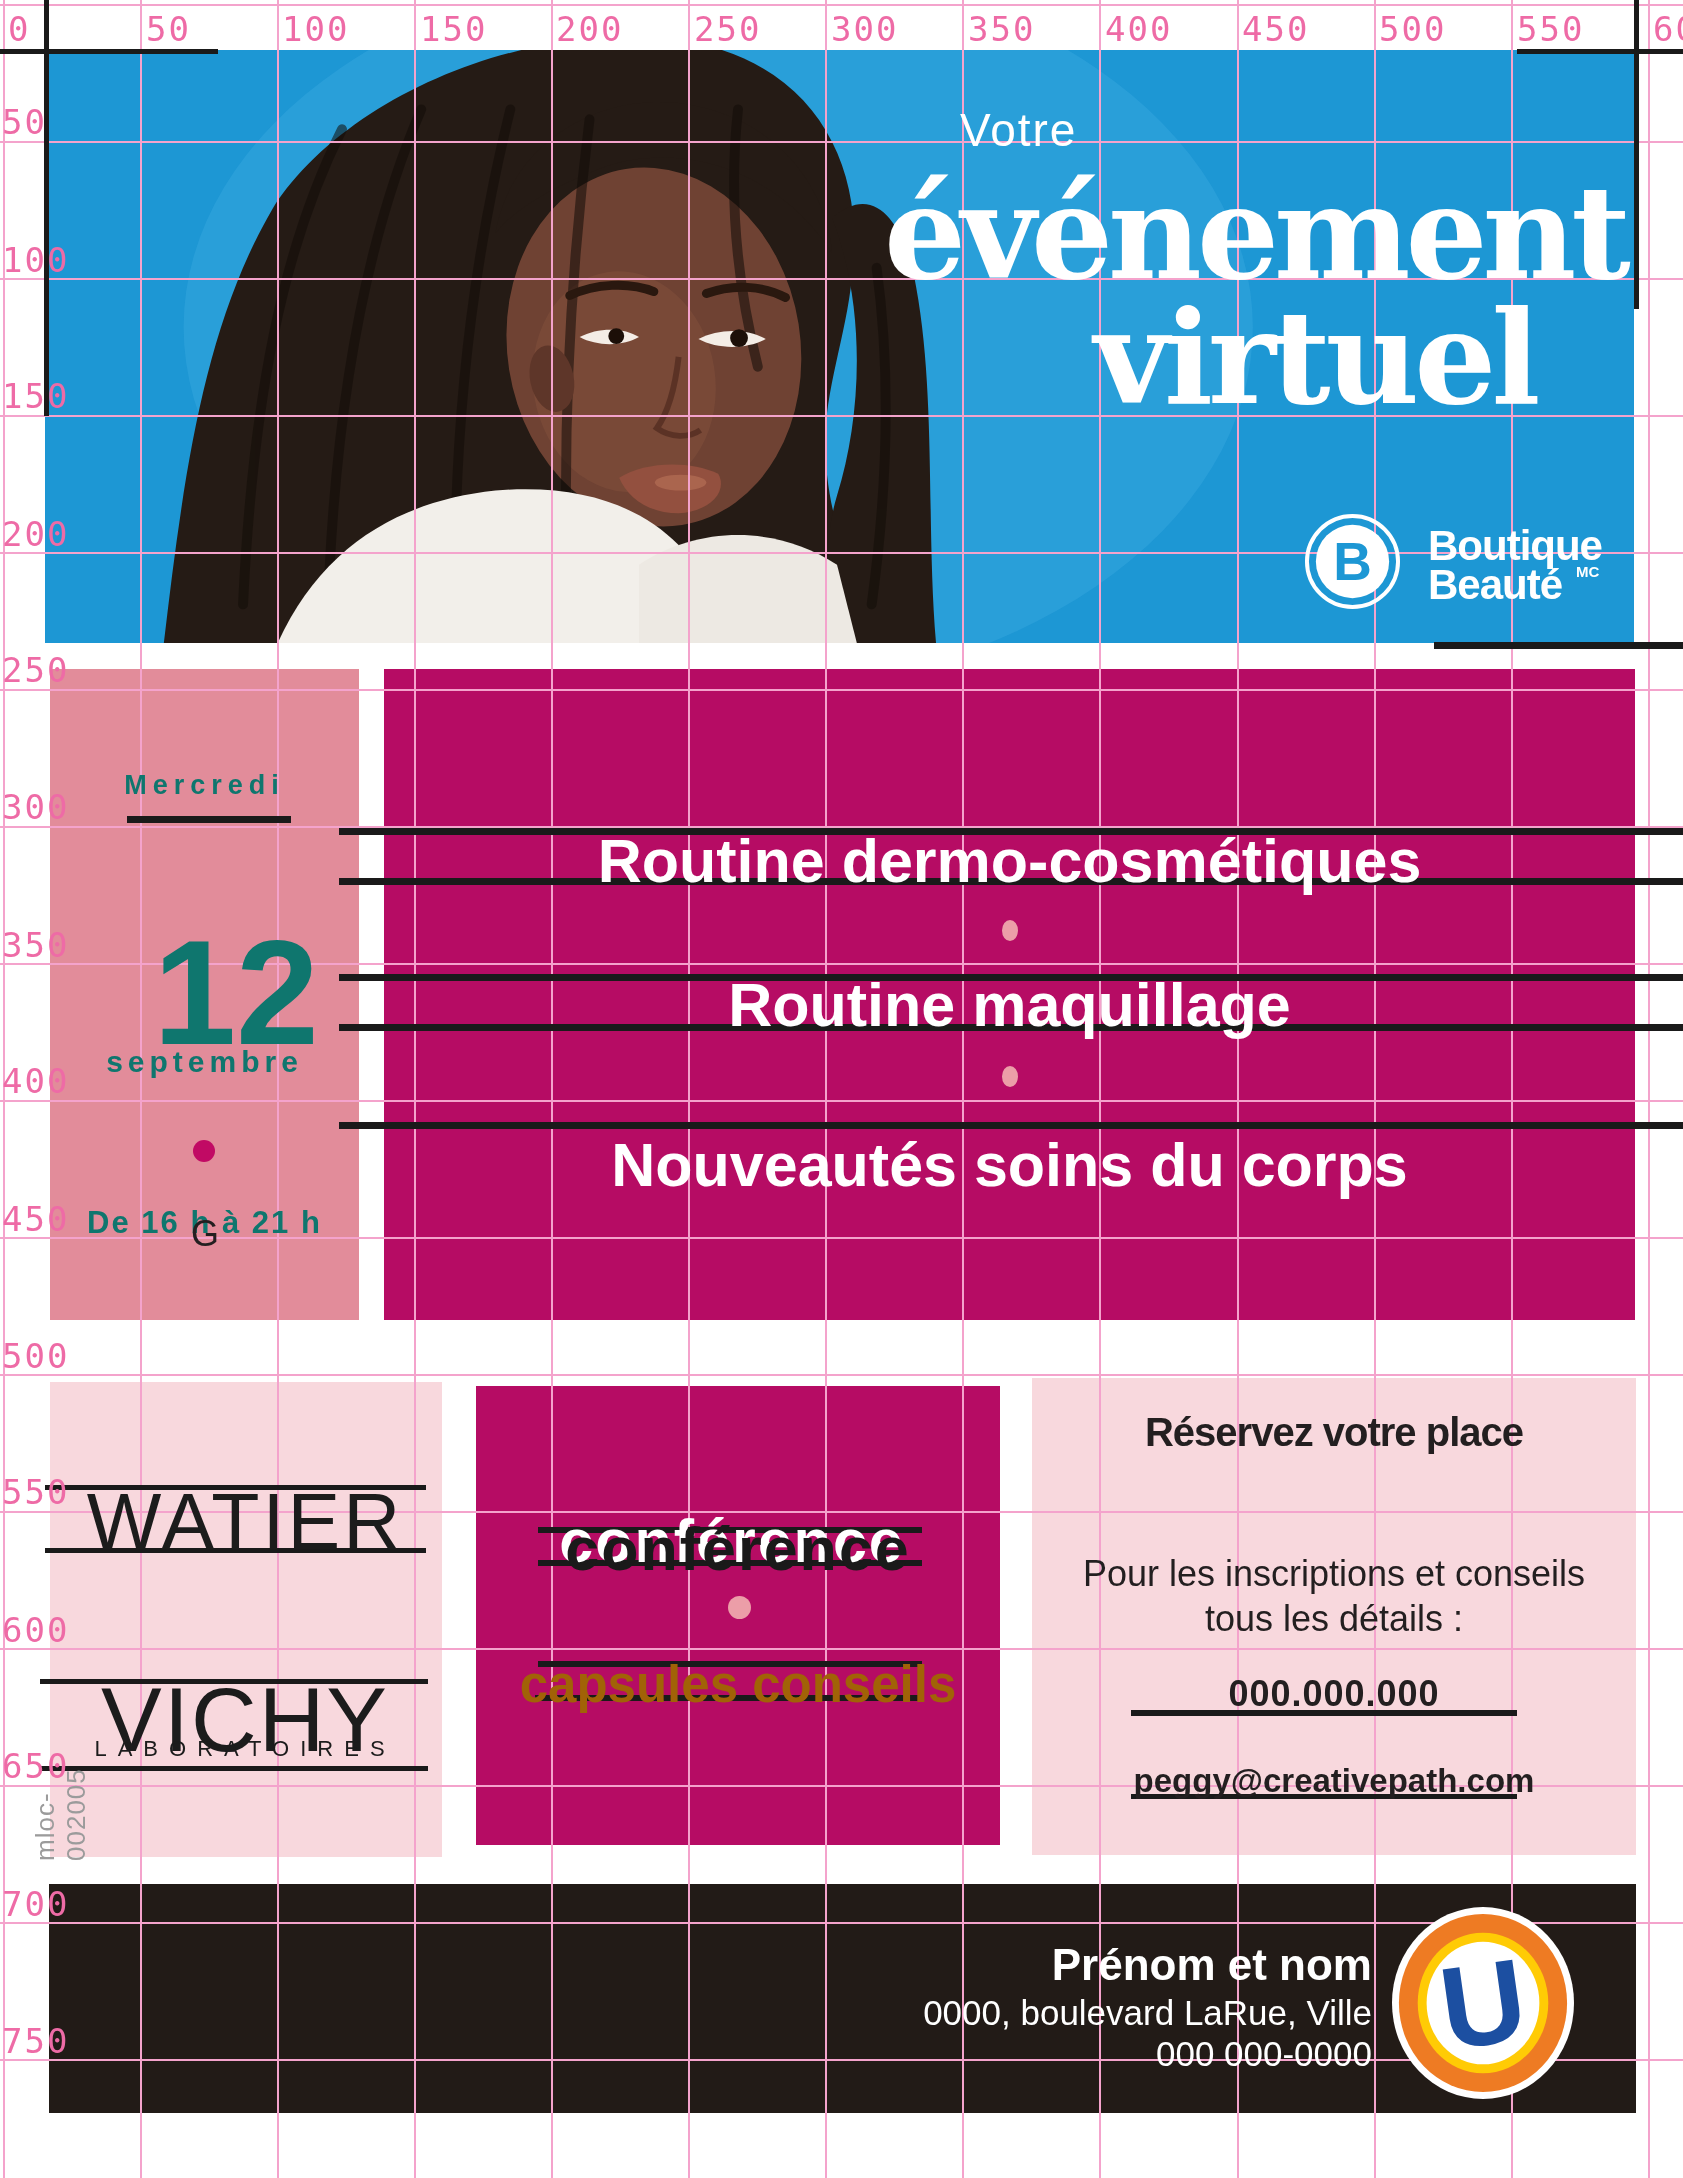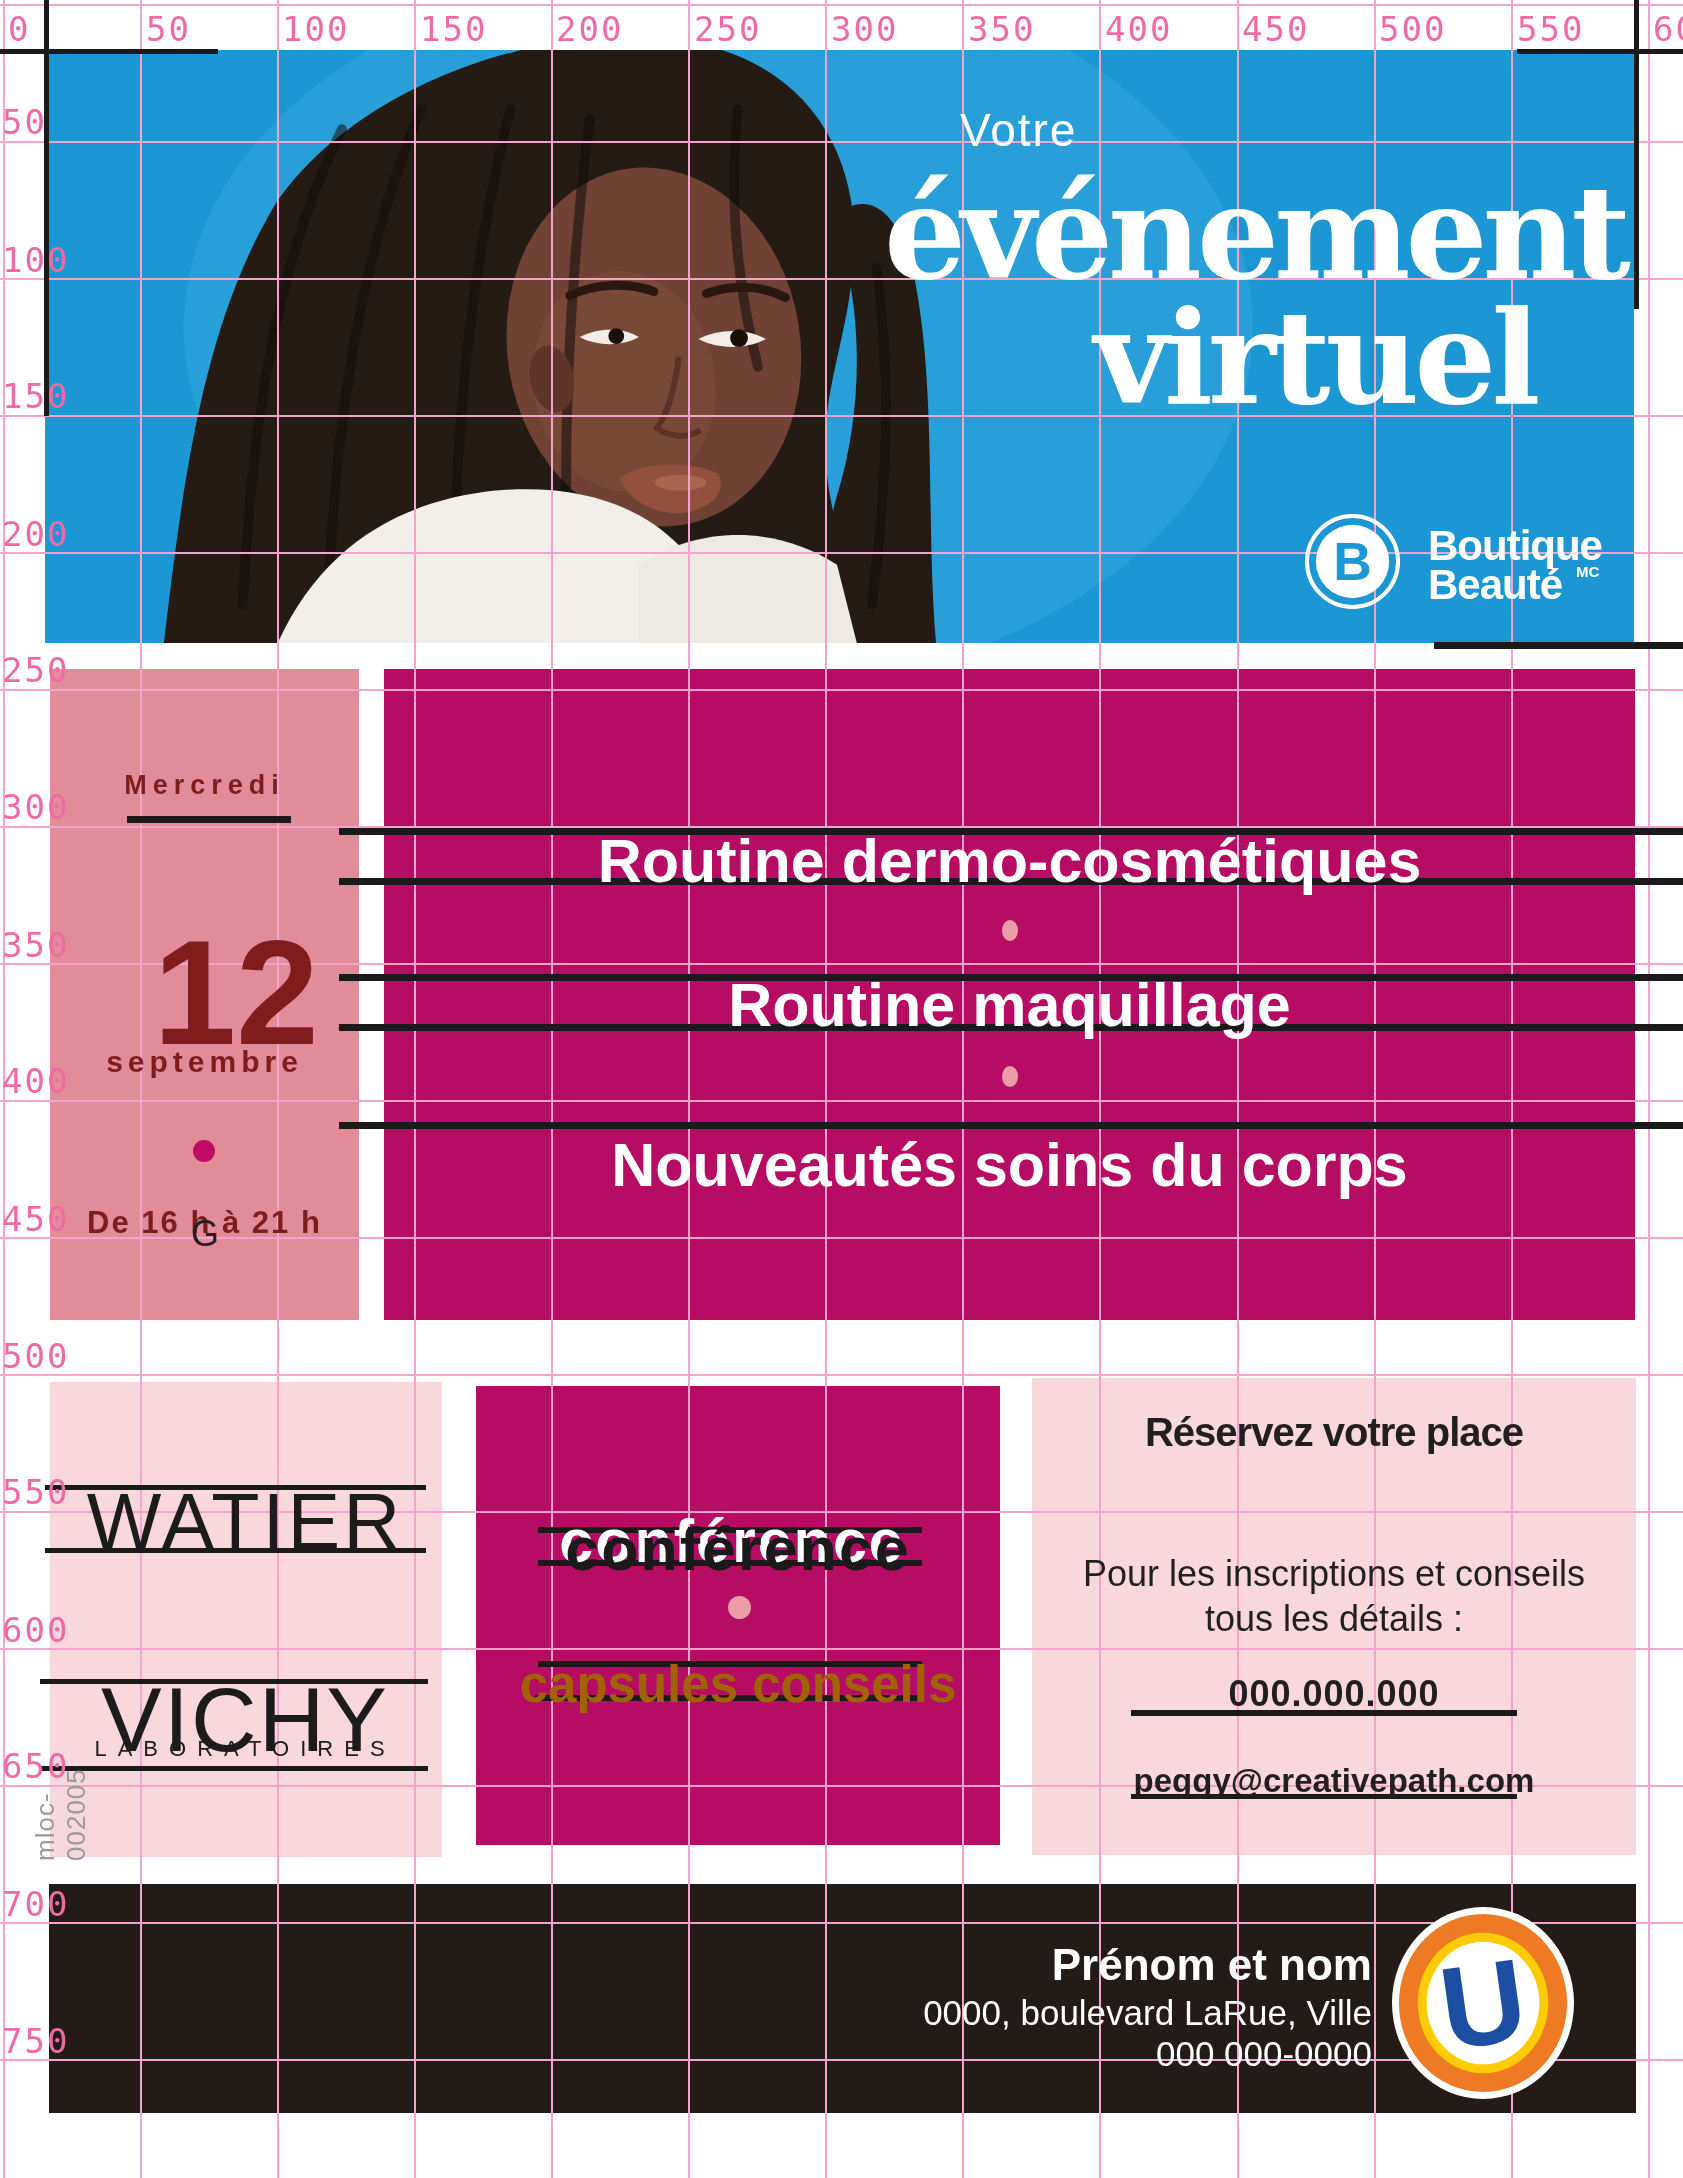--- a/index.html
+++ b/index.html
@@ -20,21 +20,21 @@
   .card{position:absolute;z-index:2;}
   .t{position:absolute;z-index:10;line-height:1;white-space:nowrap;}
   .ctr{text-align:center;}
   .dot{position:absolute;z-index:10;border-radius:50%;}
   
   .votre{font-size:46px;color:#fff;font-weight:400;letter-spacing:2px;}
   .serifTitle{font-family:"DejaVu Serif",serif;font-weight:700;font-size:129px;
               letter-spacing:-5px;color:#fff;}
   .logoTxt{color:#fff;font-weight:700;font-size:42px;letter-spacing:-1px;}
   
-  .dateTxt{color:#7f1d1d;font-weight:700;}
+  .dateTxt{color:#0f766e;font-weight:700;}
   
   .topic{width:1251px;left:384px;text-align:center;color:#fff;font-weight:700;font-size:61px;}
   
   .prog{width:524px;left:476px;text-align:center;font-weight:700;}
   .confDouble{color:#1A1A1A;text-shadow:-6px -8px 0 #FFFFFF;}
   
   .resv{width:604px;left:1032px;text-align:center;color:#231F20;}
   
   .brand{color:#1C1C1C;font-weight:400;}
   

